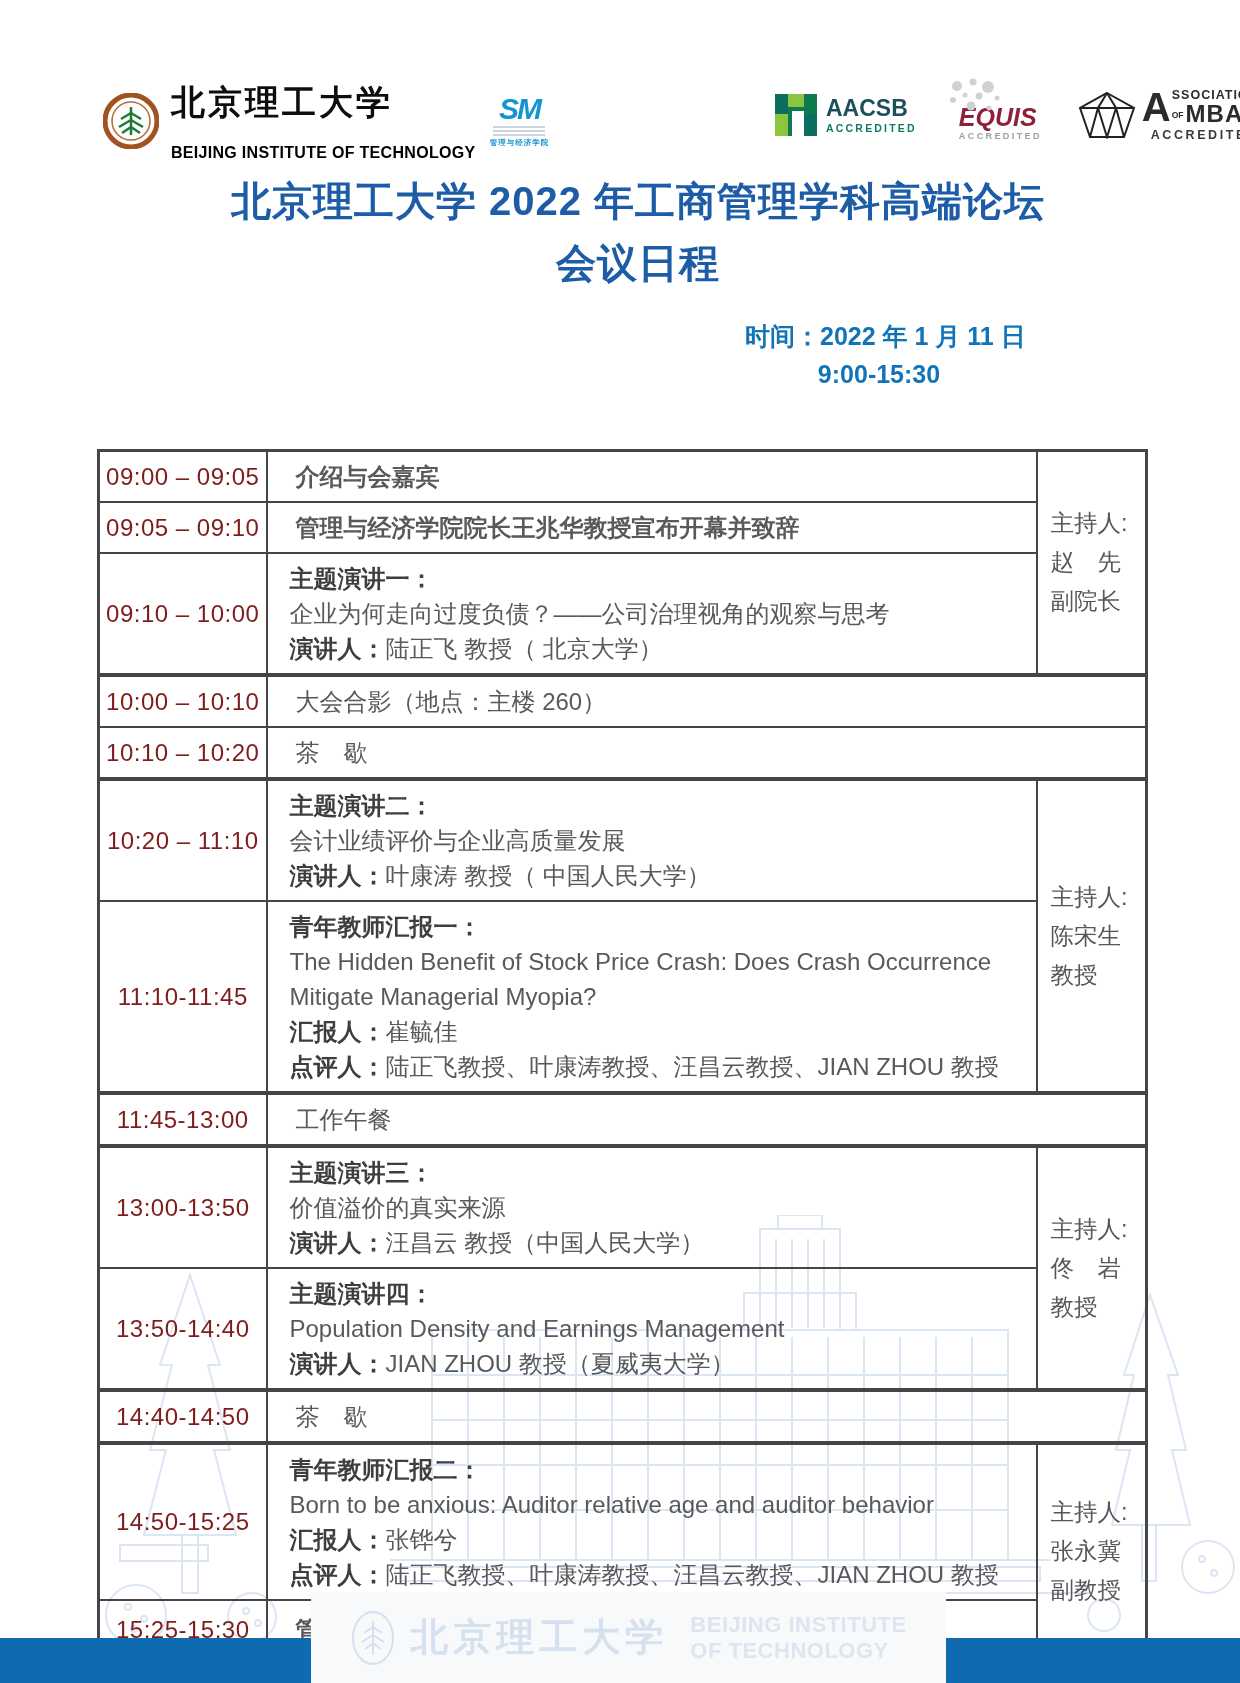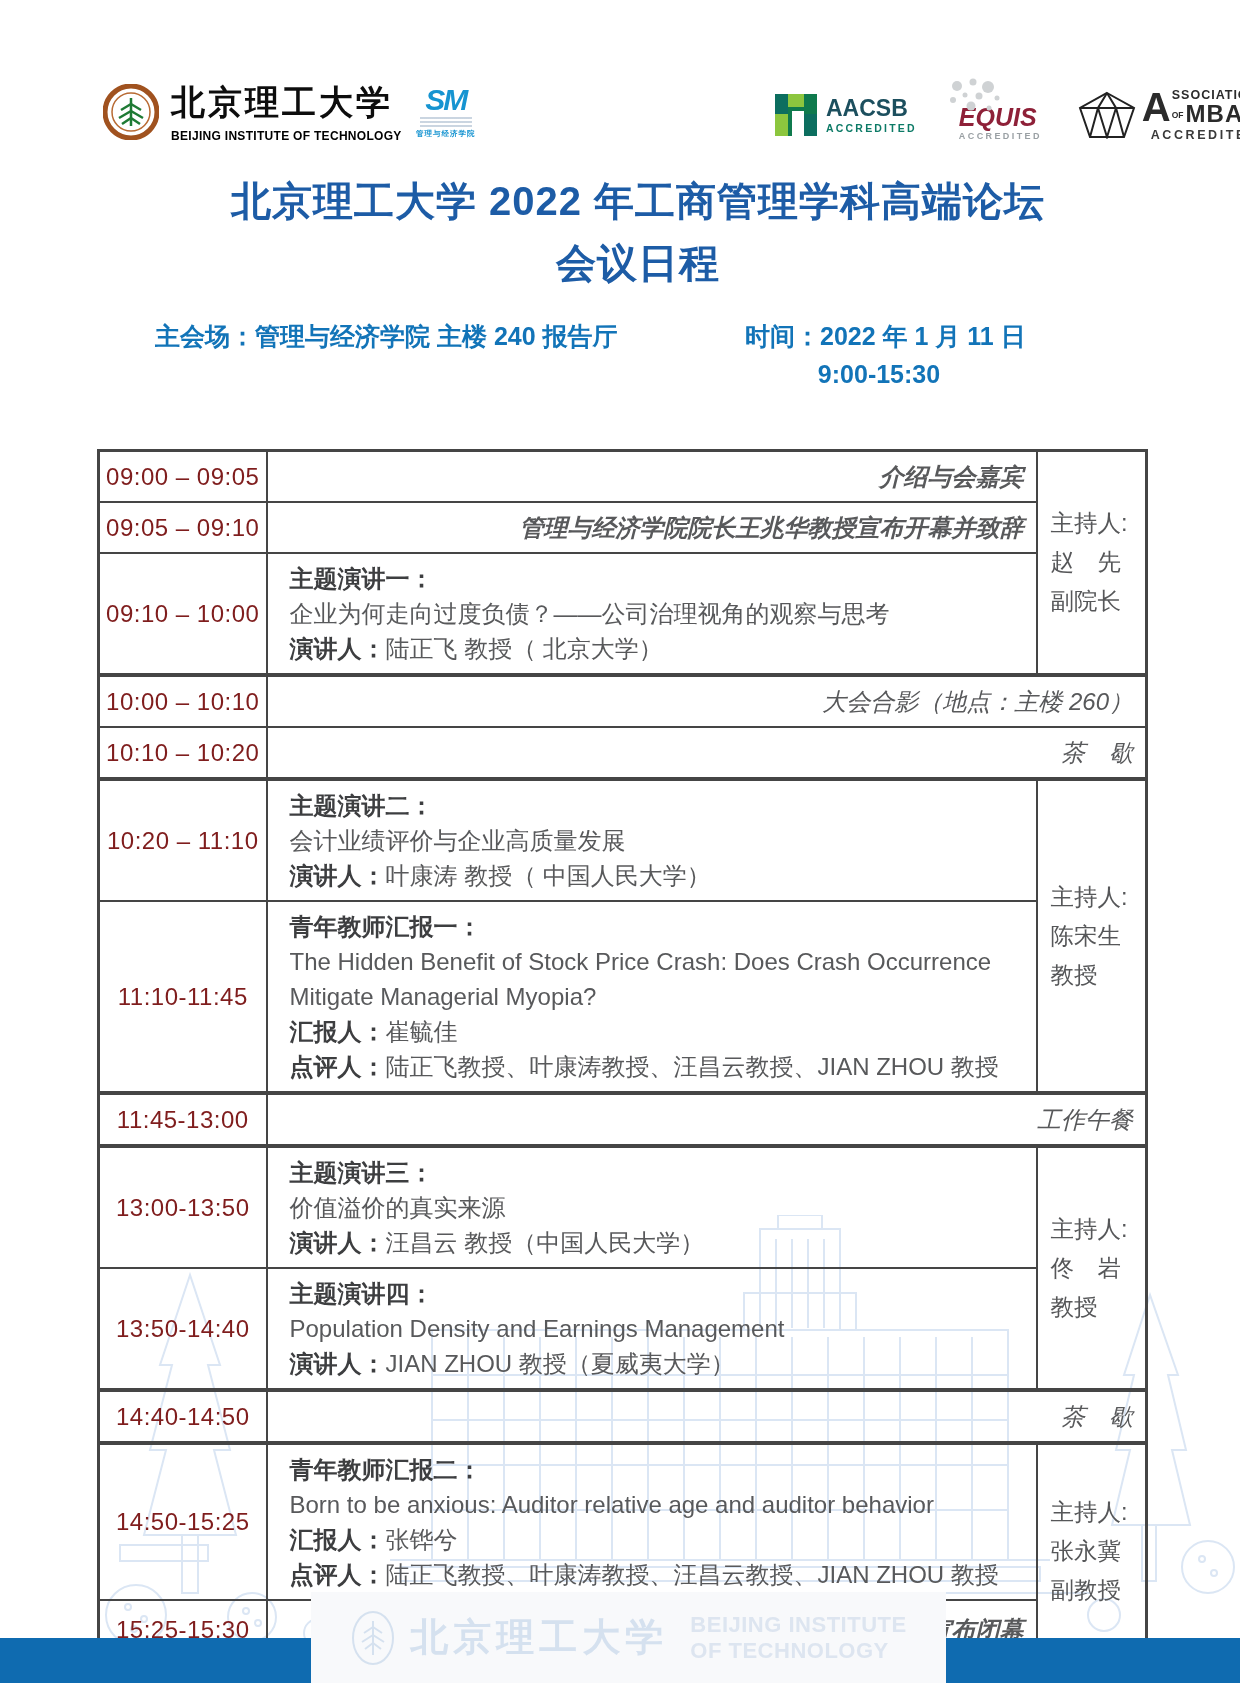--- a/index.html
+++ b/index.html
@@ -3,21 +3,21 @@
 <meta charset="utf-8">
 <style>
   html,body{margin:0;padding:0;background:#ffffff;}
   #page{position:relative;width:1240px;height:1683px;background:#ffffff;overflow:hidden;
         font-family:"Liberation Sans","DejaVu Sans",sans-serif;}
 
   
   .bit-logo{position:absolute;left:103px;top:80px;display:flex;align-items:center;z-index:3;}
   .bit-text{margin-left:12px;}
   .bit-cn{font-size:34px;font-weight:900;color:#0d0d0d;letter-spacing:3px;font-family:"DejaVu Serif","Liberation Serif",serif;}
-  .bit-en{font-size:12px;font-weight:700;color:#000;letter-spacing:0.3px;margin-top:3px;}
+  .bit-en{font-size:16px;font-weight:700;color:#000;letter-spacing:0.3px;margin-top:18px;}
   .sme{margin-left:12px;width:64px;text-align:center;}
   .sme-big{font-size:30px;line-height:30px;font-weight:900;font-style:italic;color:#1694d1;letter-spacing:-2px;}
   .sme-bars{height:10px;margin:2px 6px;background:linear-gradient(#9fb3c8 0 2px,transparent 2px 4px,#9fb3c8 4px 6px,transparent 6px 8px,#9fb3c8 8px 10px);opacity:.55;}
   .sme-cap{font-size:7.5px;font-weight:700;color:#1694d1;letter-spacing:1px;}
 
   .accreds{position:absolute;left:775px;top:88px;display:flex;align-items:center;gap:36px;z-index:3;}
   .accred{display:flex;align-items:center;}
   .aacsb-txt{margin-left:9px;}
   .aacsb-name{font-size:23px;font-weight:800;color:#1c4f5e;line-height:24px;}
   .aacsb-sub{font-size:10.5px;font-weight:700;color:#0c7a66;letter-spacing:2.2px;margin-top:2px;}
@@ -46,21 +46,21 @@
   .info-range{left:745px;top:360px;width:268px;text-align:center;}
 
   
   .sched{position:absolute;left:97px;top:449px;width:1048px;z-index:2;}
   table{border-collapse:collapse;width:100%;table-layout:fixed;background:transparent;}
   td{border:2px solid #454545;vertical-align:middle;background:transparent;}
   table{border:3px solid #454545;}
   tr.thick td{border-top-width:4px;}
   td.time{width:168px;text-align:center;font-size:24px;color:#7f1d1d;letter-spacing:0.5px;}
   td.session{padding:7px 12px 7px 22px;font-size:24px;color:#58595b;line-height:35px;}
-  td.center{text-align:right;padding-left:12px;font-style:italic;}
+  td.center{text-align:left;padding-left:28px;}
   .bold{font-weight:700;color:#3d3e40;}
   .hd{font-weight:700;color:#3d3e40;}
   td.host{width:110px;font-size:23.5px;color:#565759;padding:4px 4px 4px 13px;line-height:39px;vertical-align:middle;}
 
   
   .wm{position:absolute;left:0;top:1215px;z-index:0;}
 
   
   .bar{position:absolute;top:1638px;height:45px;background:#0f6bb0;z-index:2;}
   .bar-left{left:0;width:311px;}
@@ -208,21 +208,20 @@
           </span>
         </div>
         <div class="amba-sub">ACCREDITED</div>
       </div>
     </div>
   </div>
 
   <div class="title1">北京理工大学 2022 年工商管理学科高端论坛</div>
   <div class="title2">会议日程</div>
 
-  <div class="info info-venue">主会场：管理与经济学院 主楼 240 报告厅</div>
   <div class="info info-time">时间：2022 年 1 月 11 日</div>
   <div class="info info-range">9:00-15:30</div>
 
   <div class="sched">
     <table>
       <colgroup>
           <col style="width:168px">
           <col style="width:770px">
           <col style="width:110px">
         </colgroup>

